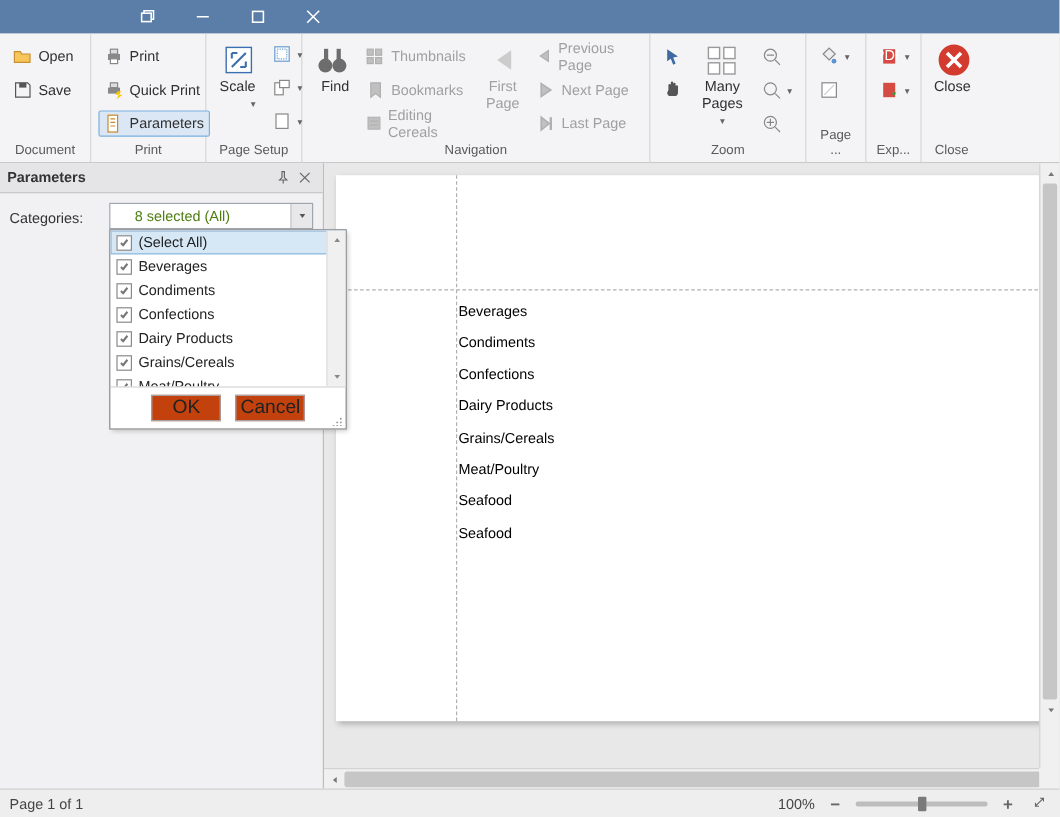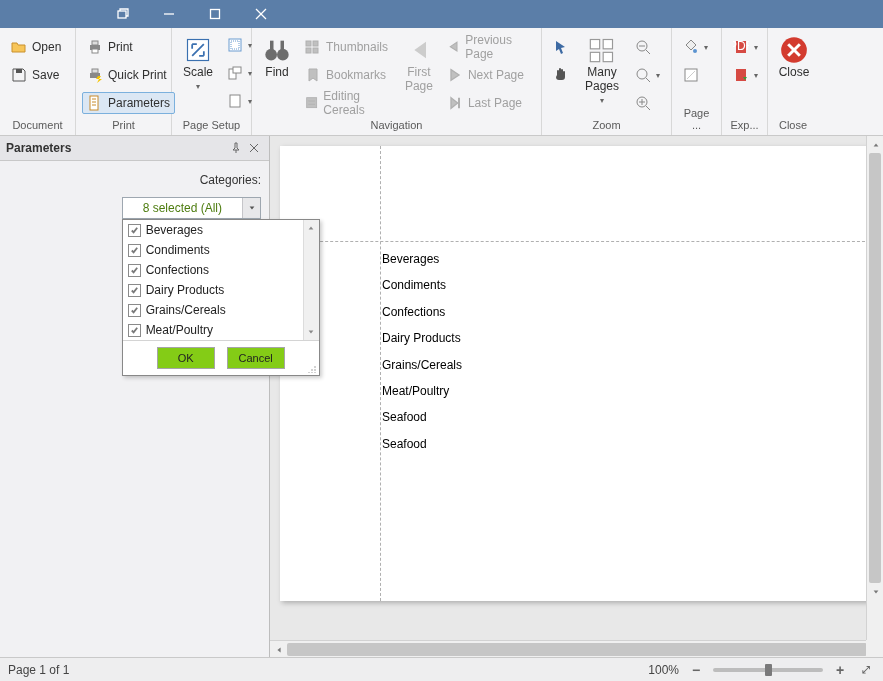--- a/index.html
+++ b/index.html
@@ -21,49 +21,49 @@
 .btn-sm { display:flex; align-items:center; gap:5px; padding:2px 4px; border:1px solid transparent; height:22px; border-radius:2px; color:#303030; }
 .btn-sm .ic { width:16px; height:16px; display:flex; align-items:center; justify-content:center; }
 .btn-sm.active { background:#dbe7f4; border-color:#7bb0dd; }
 .btn-sm.disabled { color:#a0a0a0; }
 .btn-sm.disabled .ic svg * { stroke:#b0b0b0 !important; fill:#c0c0c0 !important; }
 
 .btn-lg { display:flex; flex-direction:column; align-items:center; justify-content:flex-start; padding:3px 4px 0 4px; border:1px solid transparent; width:48px; height:72px; border-radius:2px; color:#303030; text-align:center; line-height:1.15; gap:2px; }
 .btn-lg .ic { width:28px; height:28px; display:flex; align-items:center; justify-content:center; }
 .btn-lg.disabled { color:#a0a0a0; }
 .btn-lg .drop { font-size:8px; color:#666; }
-.btn-lg.narrow { width:40px; }
+.btn-lg.narrow { width:40px;align-items:flex-end; }
 
 .vstack { display:flex; flex-direction:column; gap:6px; }
 
 
 .main { flex:1; display:flex; min-height:0; position:relative; }
 .panel { width:270px; background:#f1f1f3; border-right:1px solid #bdbdbd; display:flex; flex-direction:column; }
 .panel .hdr { background:#e5e5e8; border-bottom:1px solid #c8c8c8; padding:4px 6px; display:flex; align-items:center; font-weight:600; color:#333; }
 .panel .hdr .sp { flex:1; }
 .panel .hdr .hb { width:18px; height:16px; display:flex; align-items:center; justify-content:center; color:#666; }
-.panel .content { padding:8px; display:flex; gap:10px; align-items:flex-end;flex-direction:column; }
+.panel .content { padding:8px; display:flex; gap:22px; align-items:center; }
 .panel .content .lbl { padding-top:4px; color:#333; }
 .combo { flex:1; position:relative; }
 .combo .field { border:1px solid #9ea7b0; background:#fff; height:22px; display:flex; align-items:center; }
 .combo .field .val { flex:1; padding:0 20px; color:#4d7c0f; }
 .combo .field .caret { width:18px; height:100%; background:#e8e8ea; border-left:1px solid #c5c5c9; display:flex; align-items:center; justify-content:center; }
 .combo .field .caret svg { width:8px; height:8px; }
 
 .dropdown { position:absolute; top:22px; left:0; width:198px; background:#fff; border:1px solid #888; box-shadow:2px 2px 4px rgba(0,0,0,0.2); z-index:50; }
 .dropdown .list { max-height:130px; overflow:hidden; position:relative; }
 .dropdown .list .item { display:flex; align-items:center; gap:5px; padding:2px 4px; color:#222; border:1px solid transparent; }
 .dropdown .list .item.sel { background:#d6e7f6; border-color:#8fb8db; }
 .dropdown .list .item .cb { width:13px; height:13px; border:1px solid #8a8a8a; background:#fff; display:flex; align-items:center; justify-content:center; }
 .dropdown .list .item .cb svg { width:9px; height:9px; stroke:#787878; stroke-width:2; fill:none; }
 .dropdown .scrollbar { position:absolute; right:0; top:0; width:16px; height:100%; background:#f0f0f0; border-left:1px solid #dcdcdc; display:flex; flex-direction:column; }
 .dropdown .scrollbar .arr { height:16px; display:flex; align-items:center; justify-content:center; }
 .dropdown .scrollbar .track { flex:1; }
 .dropdown .btns { border-top:1px solid #d4d4d4; padding:6px; display:flex; justify-content:center; gap:12px; position:relative;}
-.dropdown .btns button { width:58px; height:22px; border:1px solid #a5a5a8; background:#84cc16; color:#222; font-size:11px; }
+.dropdown .btns button { width:58px; height:22px; border:1px solid #a5a5a8; background:#c2410c; color:#222; font-size:16px; }
 .dropdown .resize { position:absolute; right:2px; bottom:2px; width:10px; height:10px; }
 
 
 .preview { flex:1; display:flex; flex-direction:column; background:#e8e8e8; min-width:0; }
 .canvas { flex:1; position:relative; overflow:hidden; }
 .page { position:absolute; left:10px; top:10px; width:590px; height:455px; background:#fff; box-shadow:2px 2px 5px rgba(0,0,0,0.25); }
 .page .margin-v { position:absolute; left:100px; top:0; bottom:0; border-left:1px dashed #b0b0b0; }
 .page .margin-h { position:absolute; left:0; right:0; top:95px; border-top:1px dashed #b0b0b0; }
 .page .contentlist { position:absolute; left:102px; top:100px; color:#000; font-size:13px; line-height:2.2; }
 .vscroll { position:absolute; right:0; top:0; width:17px; bottom:17px; background:#f0f0f0; border-left:1px solid #d2d2d2; display:flex; flex-direction:column; }
@@ -467,20 +467,28 @@
           <span class="val">8 selected (All)</span>
           <span class="caret">
               <svg viewBox="0 0 10 10">
                 <path d="M2 3 L5 7 L8 3 z" fill="#555"></path>
               </svg>
             </span>
         </div>
 
         <div class="dropdown">
           <div class="list" id="dropdown-list">
+            <div class="item sel">
+                <span class="cb">
+                  <svg viewBox="0 0 10 10">
+                    <path d="M2 5 L4 7 L8 2"></path>
+                  </svg>
+                </span>
+                <span>(Select All)</span>
+              </div>
               <div class="item">
                 <span class="cb">
                   <svg viewBox="0 0 10 10">
                     <path d="M2 5 L4 7 L8 2"></path>
                   </svg>
                 </span>
                 <span>Beverages</span>
               </div>
               <div class="item">
                 <span class="cb">

